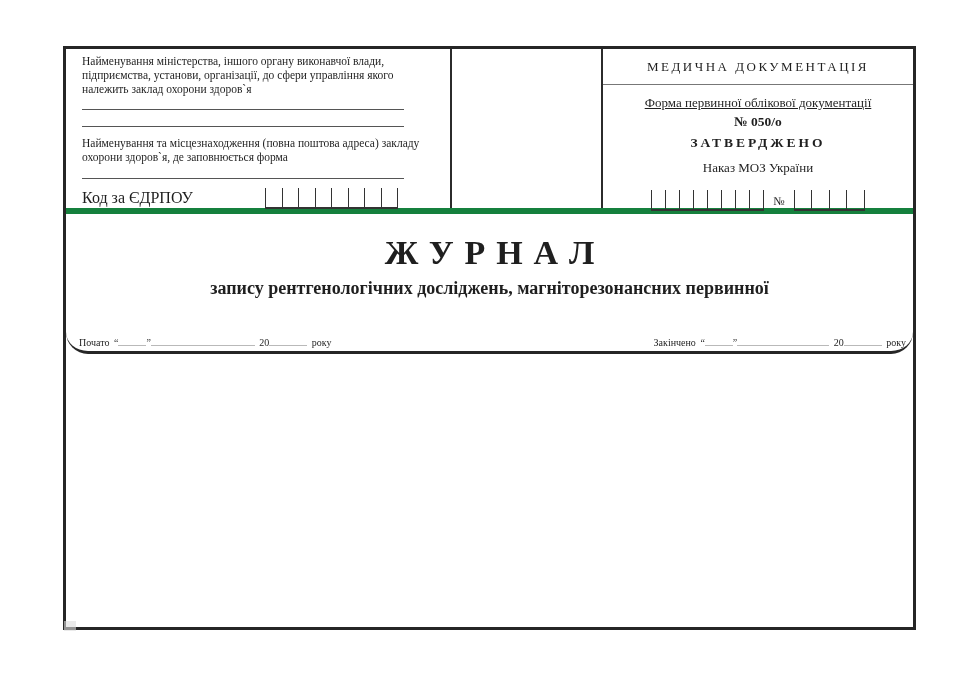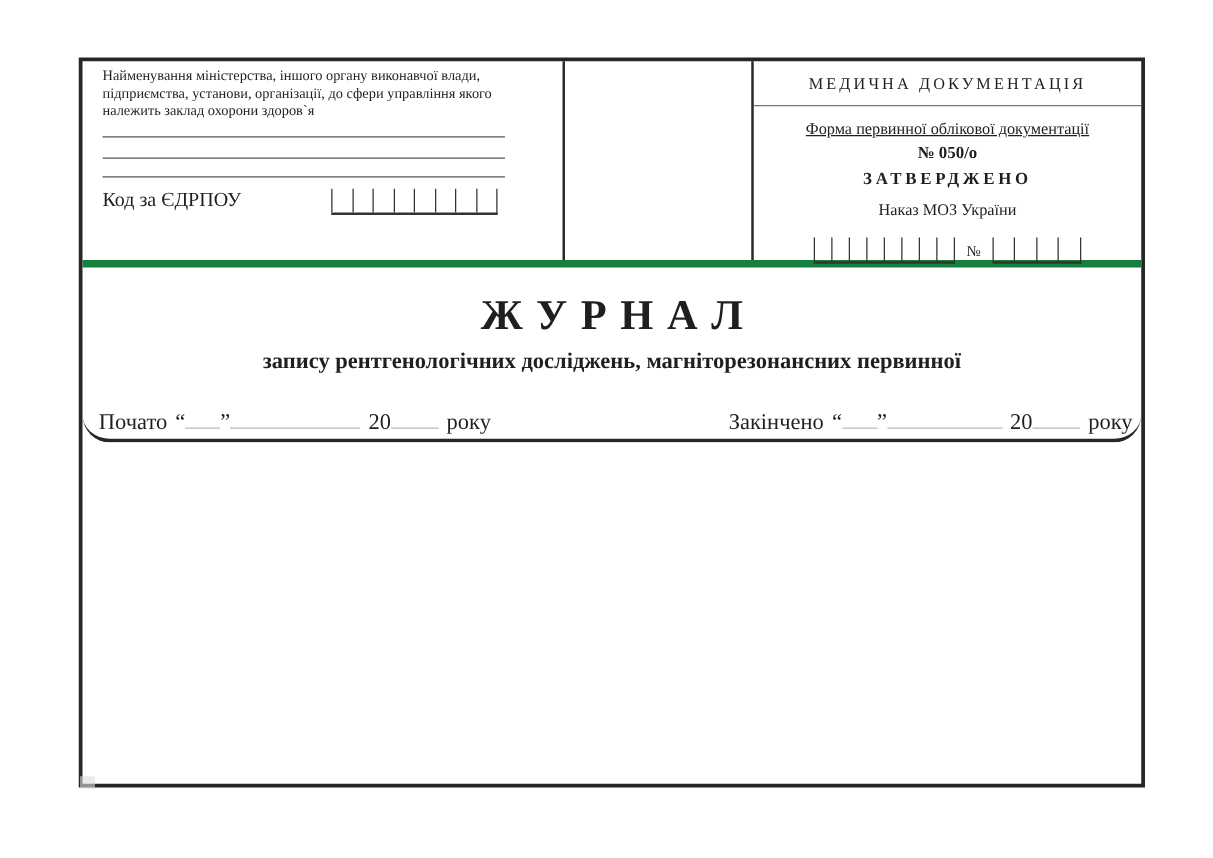--- a/index.html
+++ b/index.html
@@ -68,21 +68,21 @@
   .main-title{
     padding-top:21px;
     font-size:34px;font-weight:bold;
     letter-spacing:0.32em;text-indent:0.32em;
     line-height:36px;
   }
   .subtitle{margin-top:7px;font-size:18px;font-weight:bold;line-height:20px;}
   .dates-row{
     position:absolute;left:13px;right:7px;bottom:3px;
     display:flex;justify-content:space-between;
-    font-size:18px;text-align:left;
+    font-size:10px;text-align:left;
   }
   .blank{display:inline-block;border-bottom:1px solid #b9b9b9;height:13px;vertical-align:baseline;}
   .blank.day{width:28px;}
   .blank.month{width:104px;}
   .blank.month2{width:92px;}
   .blank.year{width:38px;}
   .q{letter-spacing:0;}
   .tok{margin-left:2px;}
   
   .main-area{position:relative;height:276px;}
@@ -92,20 +92,21 @@
 <body>
 
 <div class="sheet">
 
   <div class="header-strip">
 
     <div class="hcell left">
       <p class="small-par">Найменування міністерства, іншого органу виконавчої влади, підприємства, установи, організації, до сфери управління якого належить заклад охорони здоров`я</p>
       <div class="rule r1"></div>
       <div class="rule r2"></div>
+      <p class="small-par par2">Найменування та місцезнаходження (повна поштова адреса) закладу охорони здоров`я, де заповнюється форма</p>
       <div class="rule r3"></div>
       <div class="edrpou-row">
         <span class="lbl">Код за ЄДРПОУ</span>
         <span class="comb edrpou">
             <span class="comb-cell"></span>
             <span class="comb-cell"></span>
             <span class="comb-cell"></span>
             <span class="comb-cell"></span>
             <span class="comb-cell"></span>
             <span class="comb-cell"></span>

